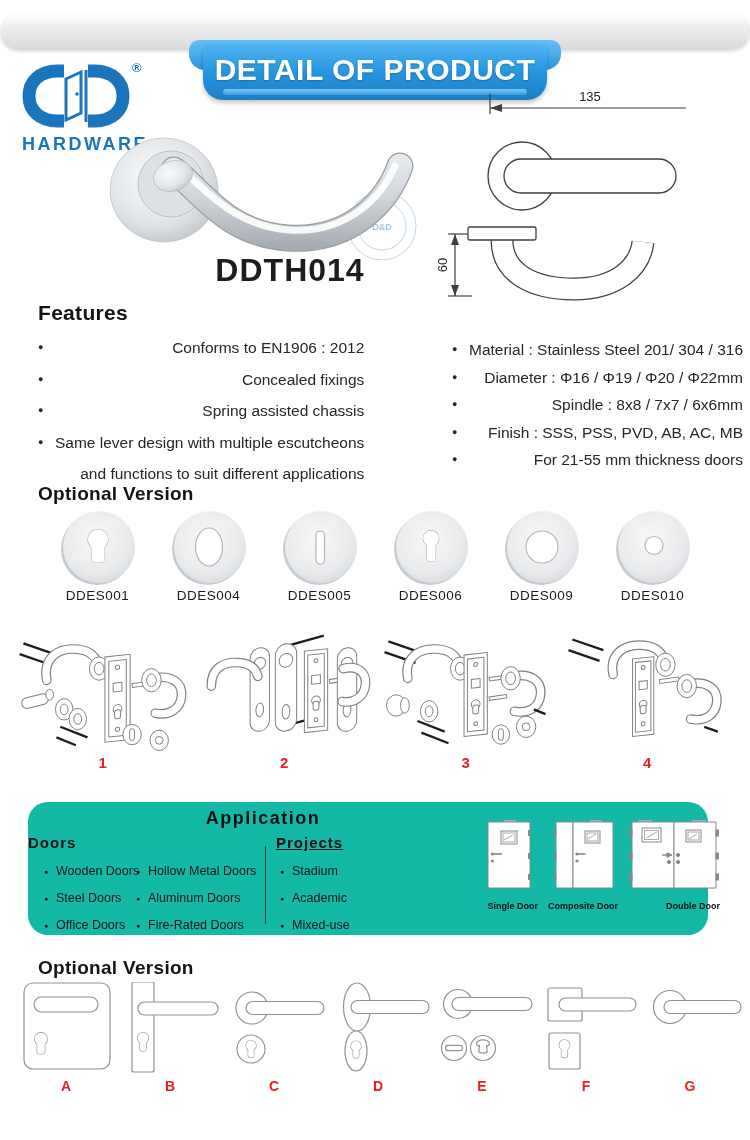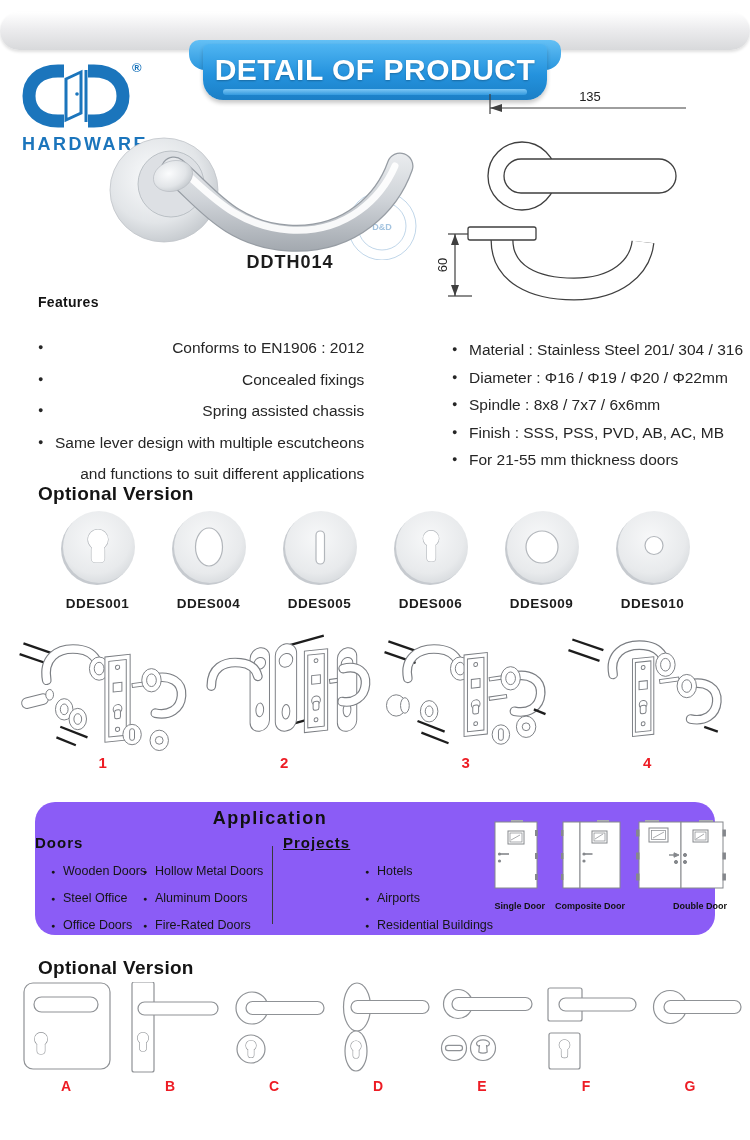--- a/index.html
+++ b/index.html
@@ -20,45 +20,45 @@
   .ribbon .lip{position:absolute;left:20px;right:20px;bottom:5px;height:6px;border-radius:6px;
           background:linear-gradient(180deg,#8ed2fb,#379ee2);opacity:.85;}
   .ribbon .label{position:absolute;inset:0;display:flex;align-items:center;justify-content:center;
           color:#fff;font-weight:bold;font-size:30px;letter-spacing:.5px;text-shadow:0 1px 2px rgba(0,0,0,.25);}
 
   
   .brand{left:20px;top:60px;width:170px;height:100px;}
   .brand .reg{position:absolute;left:112px;top:0;font-size:13px;color:#1b75bc;font-weight:bold;}
   .brand-name{position:absolute;left:2px;top:74px;font-size:18px;font-weight:bold;color:#1b75bc;letter-spacing:2.5px;}
 
-  .model{left:145px;top:252px;width:290px;text-align:center;font-size:18px;font-weight:bold;
+  .model{left:145px;top:252px;width:290px;text-align:center;font-size:32px;font-weight:bold;
          color:#1d1d1d;letter-spacing:1px;}
 
   .sec-heading{font-weight:bold;color:#141414;letter-spacing:.3px;}
-  .features-heading{left:38px;top:294px;font-size:14px;}
+  .features-heading{left:38px;top:301px;font-size:21px;}
   .opt-heading{font-size:19px;}
 
   ul.blist{list-style:none;margin:0;padding:0;}
   ul.blist li{position:relative;padding-left:17px;white-space:nowrap;}
   ul.blist li::before{content:"●";position:absolute;left:0;top:0;font-size:9px;line-height:inherit;}
   ul.blist li.nobullet::before{content:"";}
   .features-left{left:38px;top:332px;font-size:15.5px;text-align:right;}
   .features-left li{line-height:31.5px;}
   .features-right{left:452px;top:336px;font-size:15.5px;}
-  .features-right li{line-height:27.6px;}
+  .features-right li{line-height:27.6px;text-align:right;}
 
   .esc-row{left:42px;top:508px;width:666px;display:flex;}
   .esc-col{flex:1;display:flex;flex-direction:column;align-items:center;}
-  .esc-label{margin-top:8px;font-size:13.5px;font-weight:bold;color:#1c1c1c;letter-spacing:.5px;}
+  .esc-label{font-size:13.5px;font-weight:normal;color:#1c1c1c;letter-spacing:.5px;}
 
   .assembly-row{left:12px;top:624px;width:726px;display:flex;}
   .asm-col{flex:1;display:flex;flex-direction:column;align-items:center;}
   .asm-label{margin-top:2px;font-size:15px;font-weight:bold;color:#ed1c24;}
 
-  .app-box{left:35px;top:802px;width:680px;height:133px;border-radius:20px;background:#8b5cf6;}
+  .app-box{left:28px;top:802px;width:680px;height:133px;border-radius:20px;background:#14b8a6;}
   .app-title{position:absolute;top:6px;left:0;width:470px;text-align:center;
              font-size:18px;font-weight:bold;letter-spacing:1.5px;color:#111;}
   .app-sub{position:absolute;top:32px;font-size:15px;font-weight:bold;letter-spacing:1px;color:#111;}
   .app-sub.doors{left:0;width:250px;}
   .app-sub.projects{left:248px;width:140px;text-decoration:underline;}
   .app-divider{position:absolute;left:237px;top:44px;width:1px;height:78px;background:#3a3a3a;}
   ul.applist{list-style:none;margin:0;padding:0;position:absolute;font-size:12.5px;color:#151515;}
   ul.applist li{position:relative;padding-left:12px;line-height:27px;white-space:nowrap;}
   ul.applist li::before{content:"●";position:absolute;left:0;top:0;font-size:7px;line-height:27px;}
   .doorfigs{position:absolute;left:452px;top:16px;display:flex;gap:10px;align-items:flex-start;}
@@ -407,32 +407,32 @@
     </div>
   </div>
 
   <div class="abs app-box">
     <div class="app-title">Application</div>
     <div class="app-sub doors">Doors</div>
     <div class="app-sub projects">Projects</div>
     <div class="app-divider"></div>
     <ul class="applist" style="left:16px;top:56px;">
       <li>Wooden Doors</li>
-      <li>Steel Office</li>
+      <li>Steel Doors</li>
       <li>Office Doors</li>
     </ul>
     <ul class="applist" style="left:108px;top:56px;">
       <li>Hollow Metal Doors</li>
       <li>Aluminum Doors</li>
       <li>Fire-Rated Doors</li>
     </ul>
-    <ul class="applist" style="left:330px;top:56px;">
-      <li>Hotels</li>
-      <li>Airports</li>
-      <li>Residential Buildings</li>
+    <ul class="applist" style="left:252px;top:56px;">
+      <li>Stadium</li>
+      <li>Academic</li>
+      <li>Mixed-use</li>
     </ul>
     <div class="doorfigs">
       <div class="doorfig">
         <svg width="58" height="80" viewBox="0 0 58 80">
           <rect x="24" y="2" width="12" height="2.5" fill="#aaadb0"></rect>
           <g fill="#fff" stroke="#85888c">
             <rect x="8" y="4" width="42" height="66"></rect>
             <rect x="21" y="13" width="16" height="13"></rect>
             <rect x="23" y="15" width="12" height="9" fill="none" stroke-width=".7"></rect>
             <line x1="24" y1="22" x2="33" y2="17" stroke-width=".7"></line>

